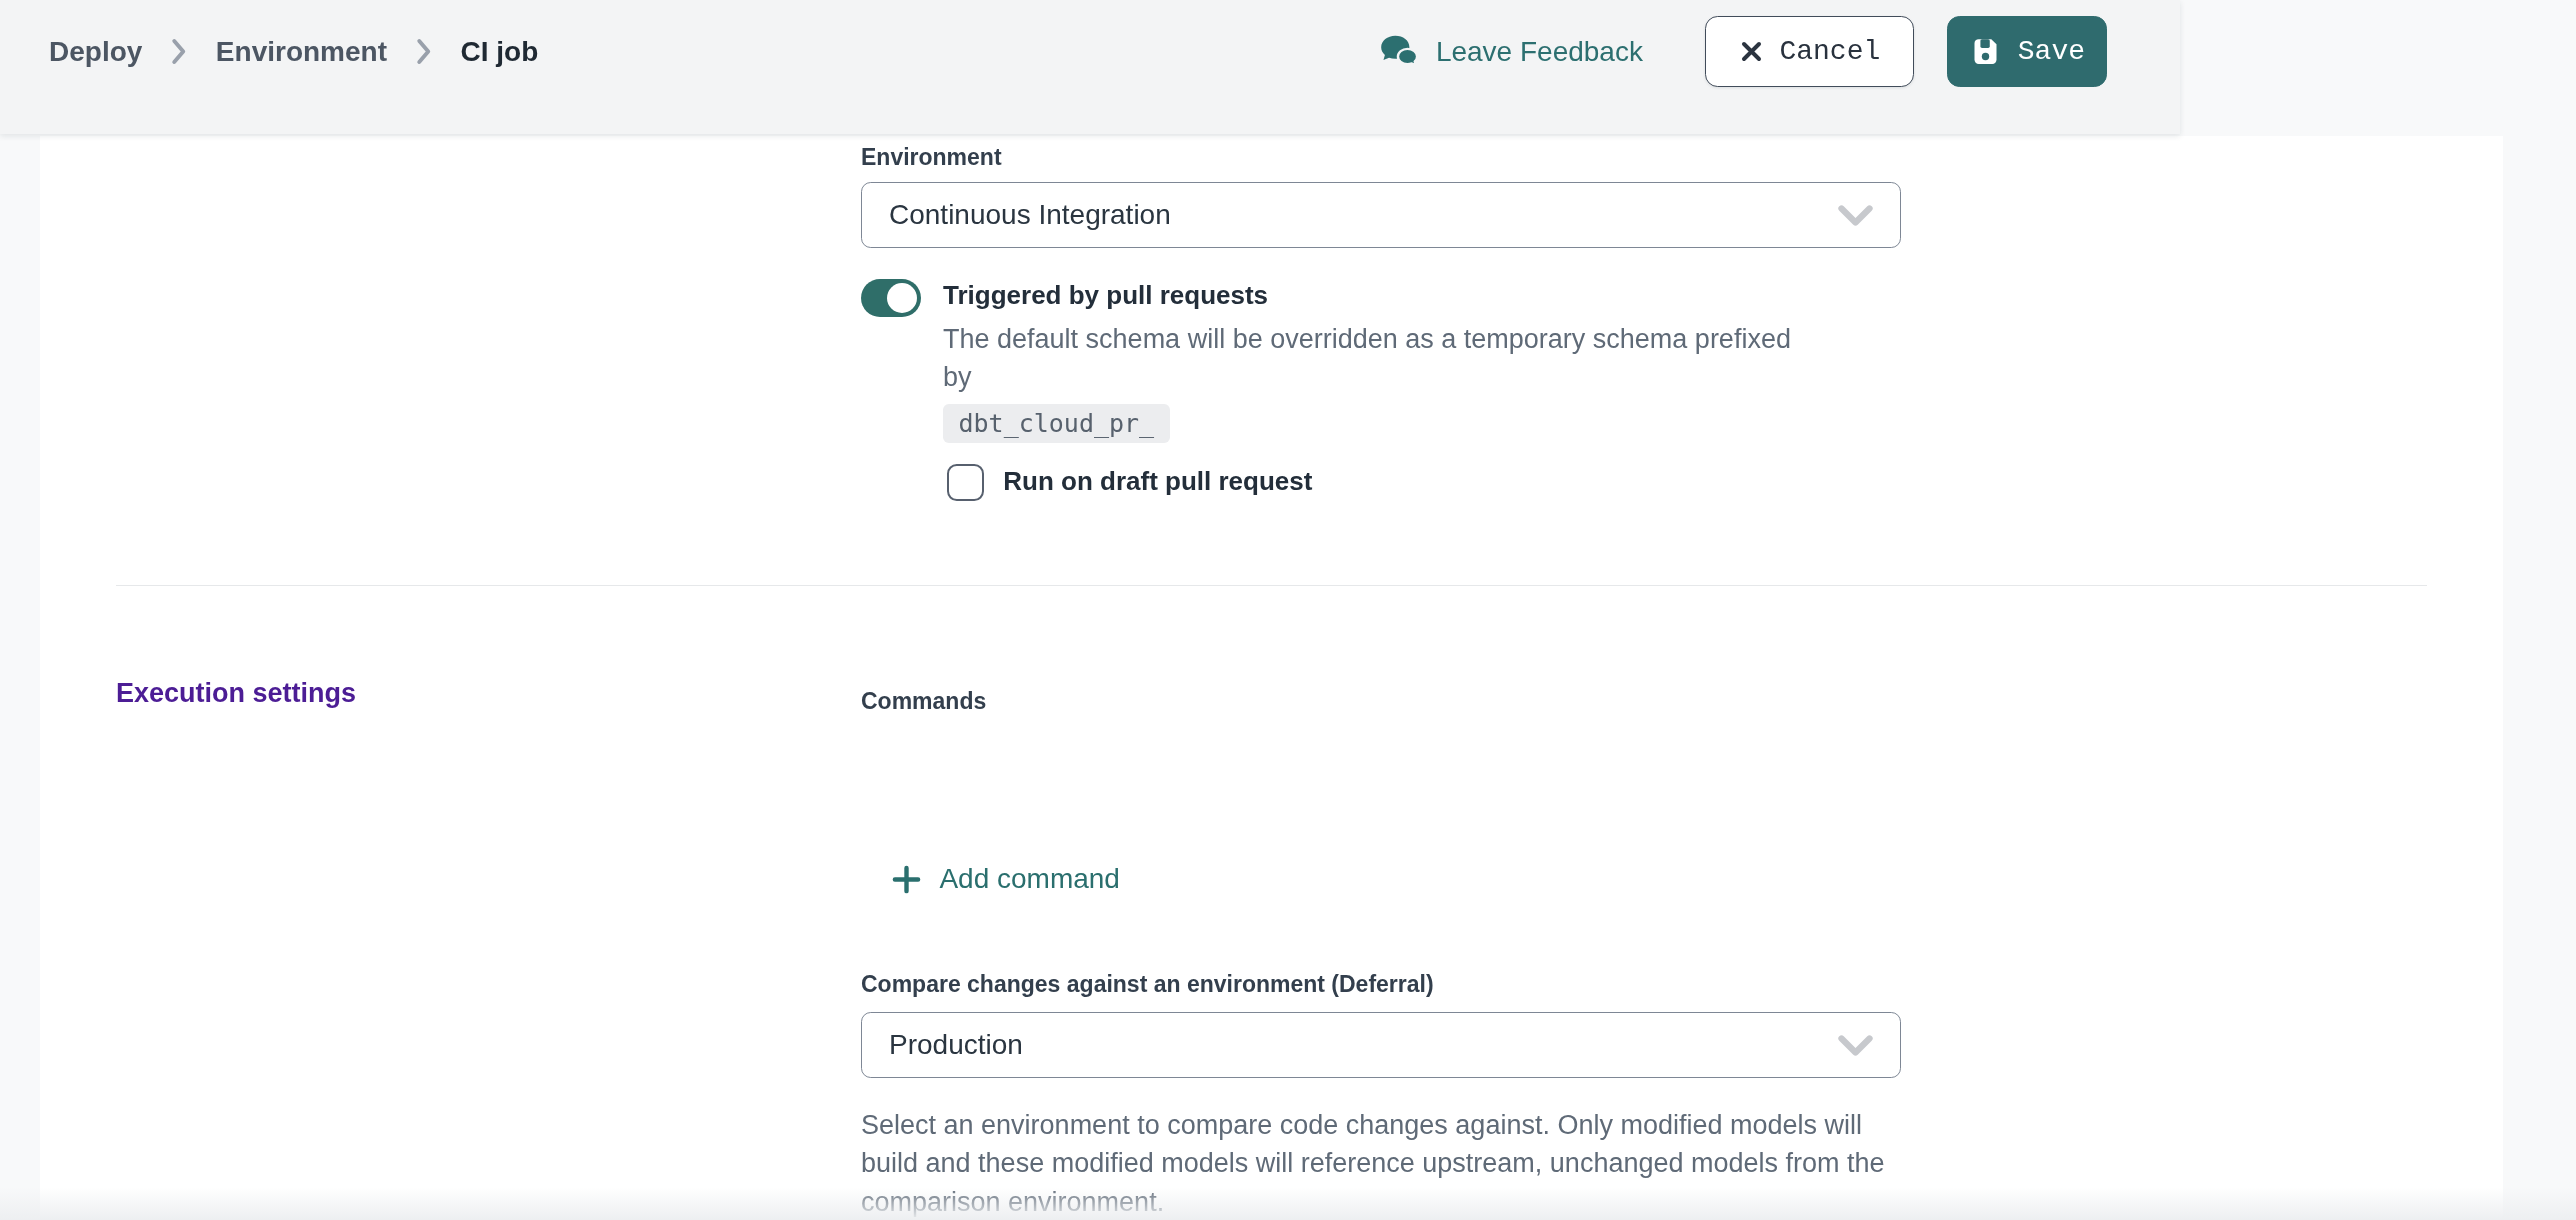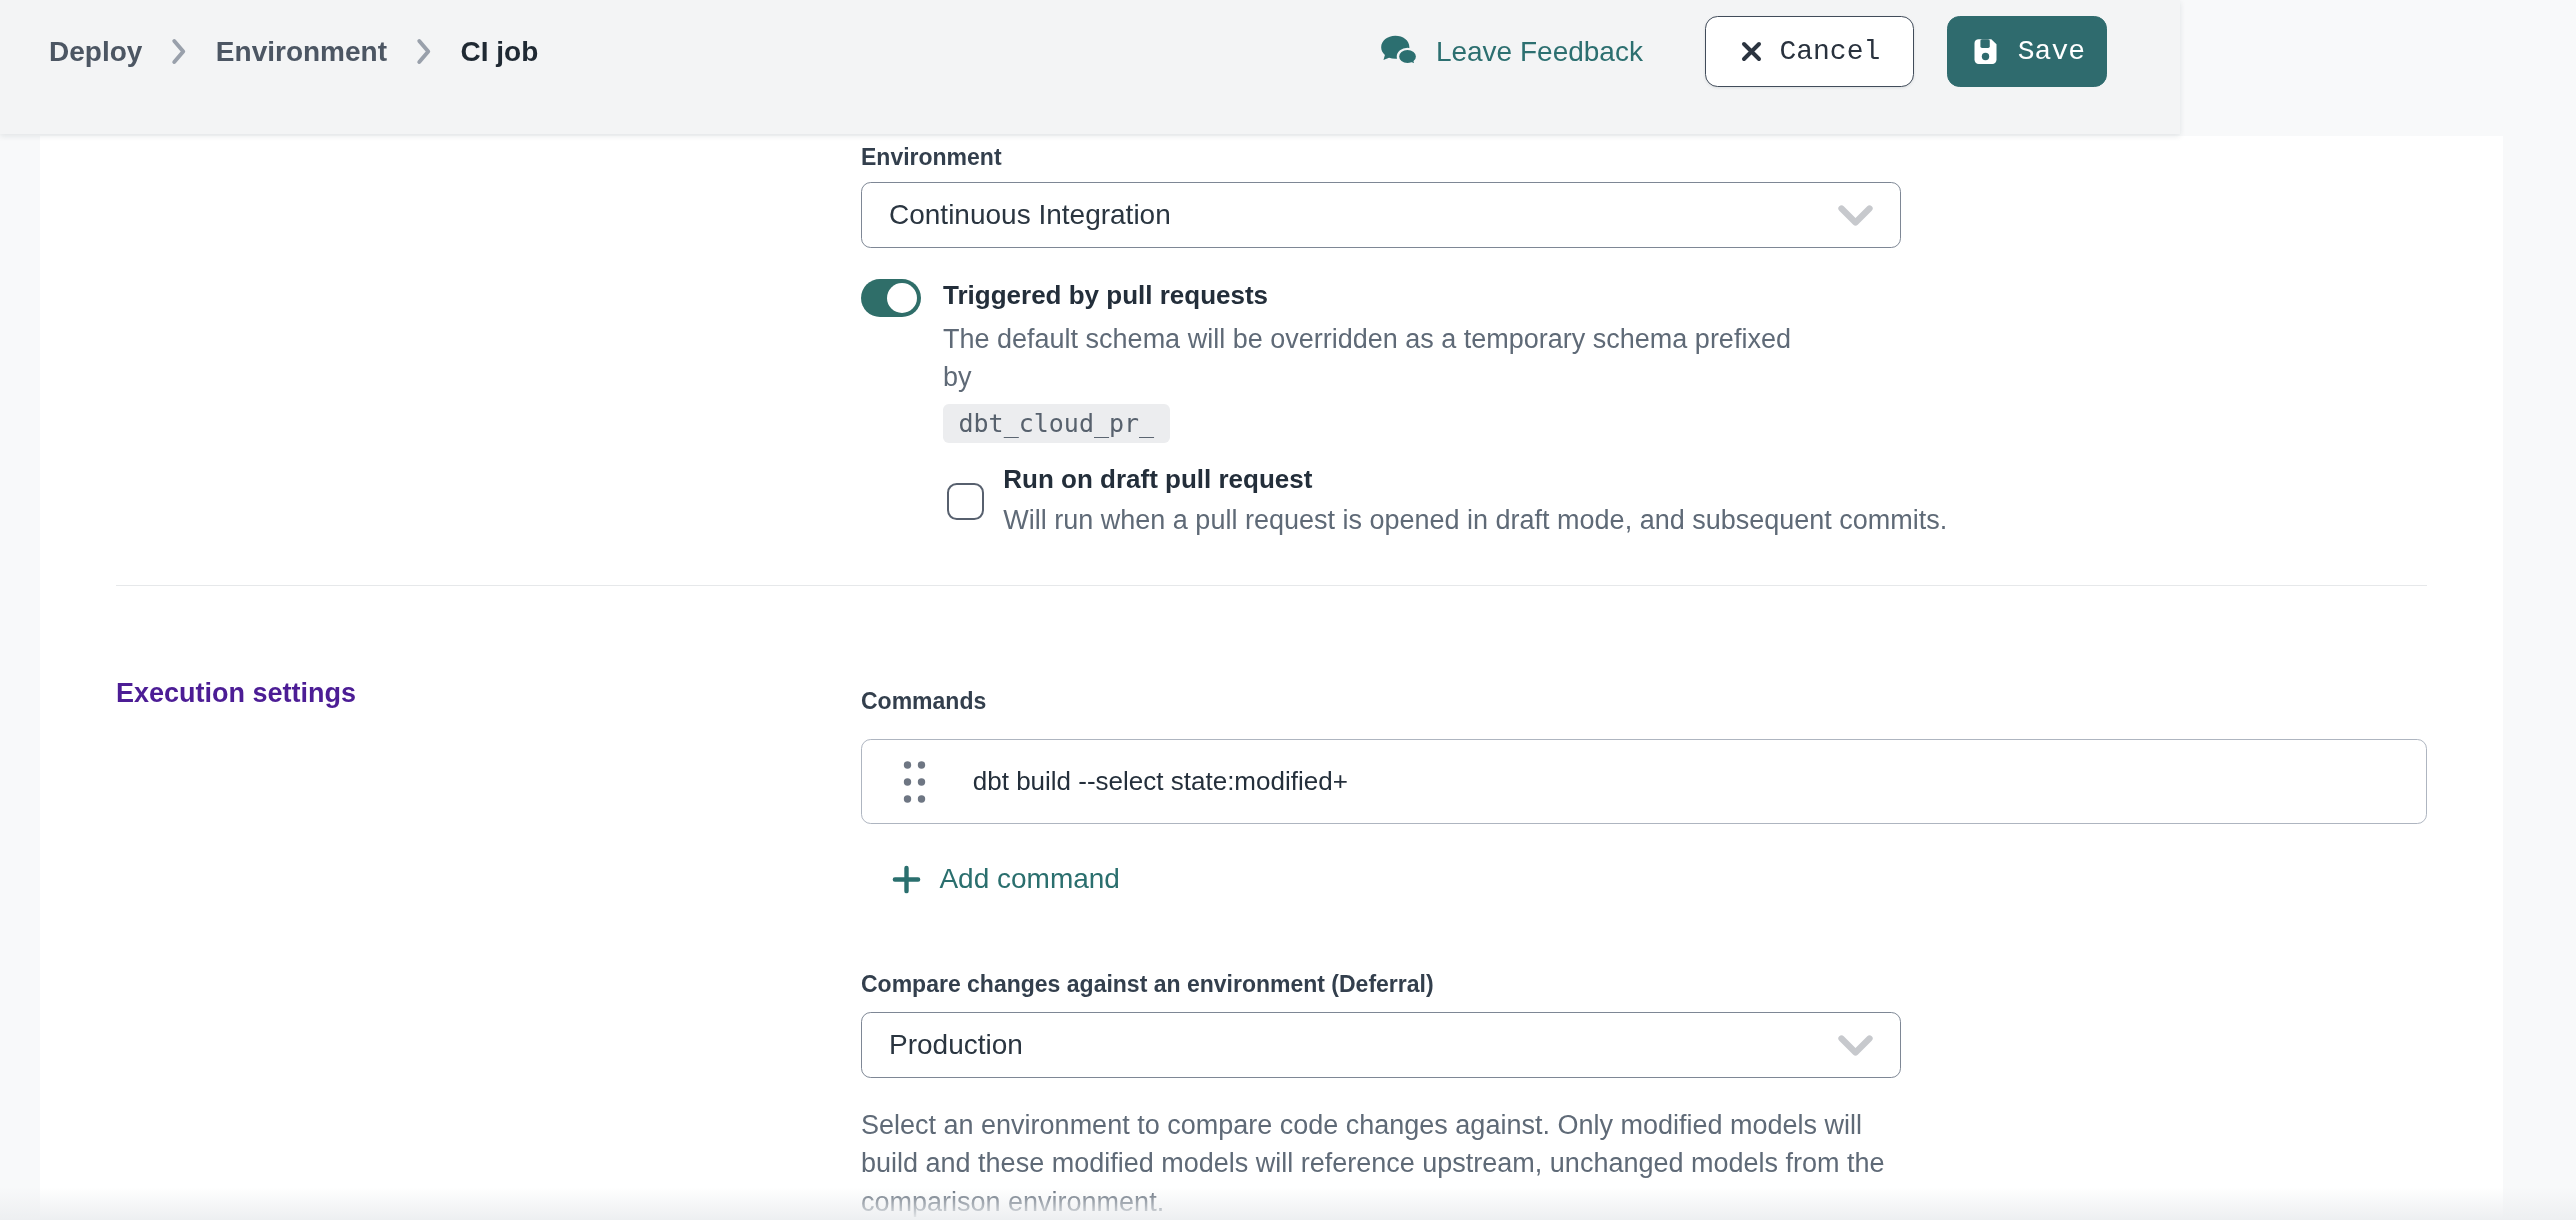--- a/index.html
+++ b/index.html
@@ -191,45 +191,29 @@
       <div class="bold-label">Triggered by pull requests</div>
       <div class="desc" style="width: 861px;">The default schema will be overridden as a temporary schema prefixed by</div>
       <span class="code-chip">dbt_cloud_pr_</span>
     </div>
   </div>
 
   <div class="checkbox-row">
     <div class="checkbox"></div>
     <div class="checkbox-text">
       <div class="bold-label">Run on draft pull request</div>
-      <div class="desc">Will run when a pull request is opened in draft mode, and subsequent commits.</div>
     </div>
   </div>
 
   <div class="divider"></div>
 
   <h2 class="section-title">Execution settings</h2>
 
   <div class="field-label" style="top: 552px;">Commands</div>
 
-  <div class="command-box">
-    <span class="drag-handle">
-      <svg width="27" height="46" viewBox="0 0 26 46">
-        <g fill="#6e7683">
-          <circle cx="6" cy="6" r="3.7"></circle>
-            <circle cx="20" cy="6" r="3.7"></circle>
-          <circle cx="6" cy="23" r="3.7"></circle>
-            <circle cx="20" cy="23" r="3.7"></circle>
-          <circle cx="6" cy="40" r="3.7"></circle>
-            <circle cx="20" cy="40" r="3.7"></circle>
-        </g>
-      </svg>
-    </span>
-    <span class="command-value">dbt build --select state:modified+</span>
-  </div>
 
   <div class="add-command">
     <span>
       <svg width="31" height="31" viewBox="0 0 24 24">
           <path d="M12 3v18M3 12h18" stroke="#2a6f6e" stroke-width="3.4" stroke-linecap="round"></path>
         </svg>
     </span>
     <span>Add command</span>
   </div>
 

